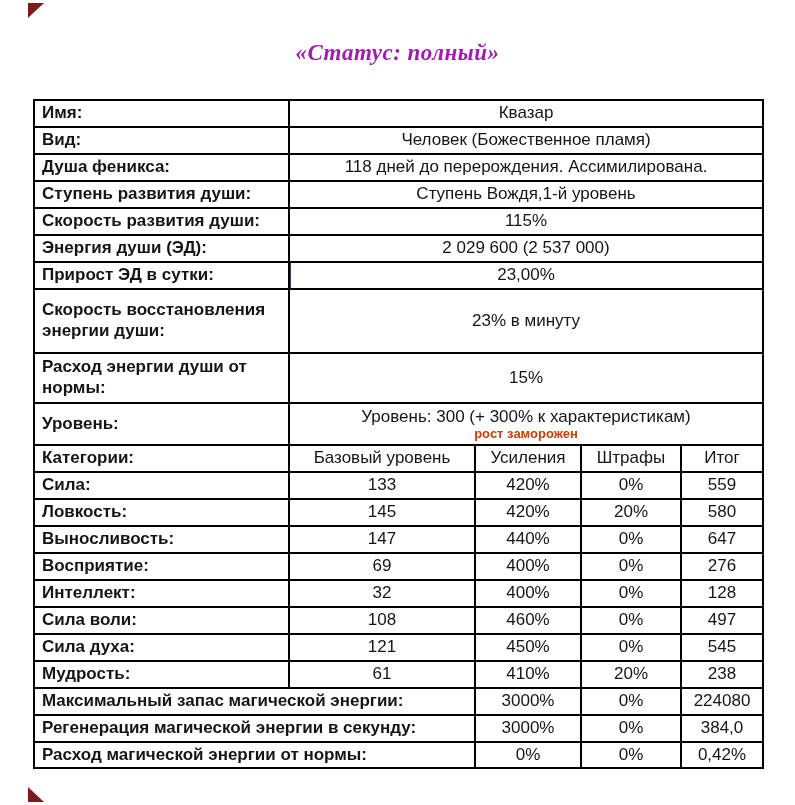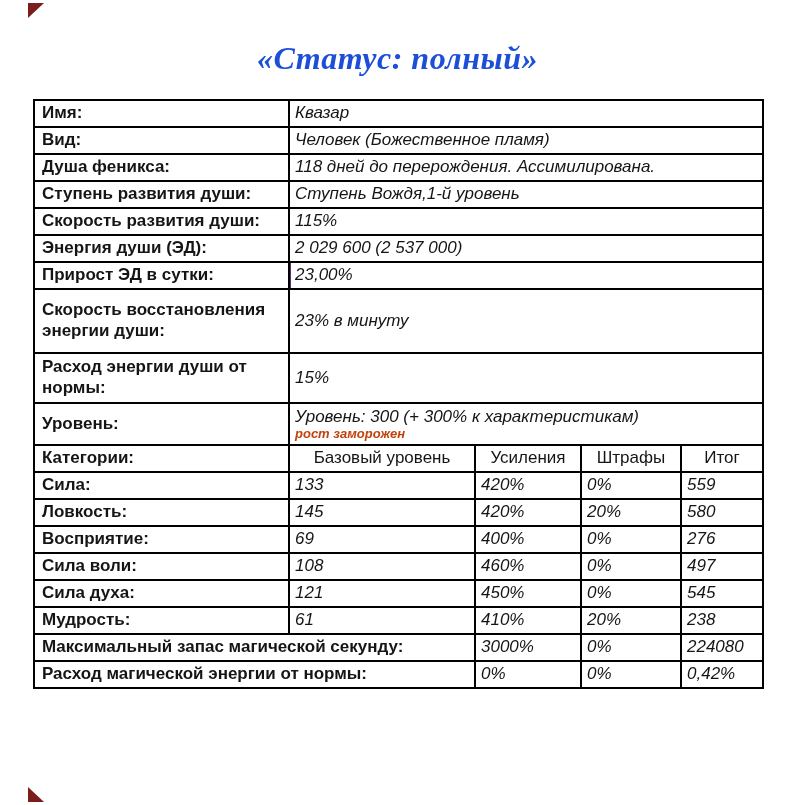--- a/index.html
+++ b/index.html
@@ -11,23 +11,23 @@
     color: #151515;
     overflow: hidden;
   }
   .page-title {
     position: absolute;
     top: 40px; left: 0; width: 795px;
     text-align: center;
     font-family: "Liberation Serif", serif;
     font-style: italic;
     font-weight: bold;
-    font-size: 32px;
+    font-size: 23px;
     letter-spacing: 0.5px;
-    color: #1d4ed8;
+    color: #a21caf;
   }
   .corner-mark-top {
     position: absolute; left: 28px; top: 3px;
     width: 0; height: 0;
     border-top: 15px solid #7b1d1d;
     border-right: 16px solid transparent;
   }
   .corner-mark-bottom {
     position: absolute; left: 28px; top: 787px;
     width: 0; height: 0;
@@ -48,21 +48,21 @@
     padding: 2px 5px;
     vertical-align: middle;
     color: #151515;
     overflow: hidden;
   }
   .status-table td.label {
     font-weight: bold;
     text-align: left;
     padding: 2px 12px 2px 7px;
   }
-  .status-table td.val { text-align: left; font-style: italic; }
+  .status-table td.val { text-align: center; }
   .status-table td.head { text-align: center; font-weight: normal; }
   tr.r-single { height: 27px; }
   tr.r-triple { height: 64px; }
   tr.r-double { height: 50px; }
   tr.r-level  { height: 32px; }
   tr.r-magic  { height: 26px; }
   td.caret-host { position: relative; }
   .caret {
     position: absolute;
     left: -2px; top: -3px;
@@ -155,25 +155,39 @@
       <td class="val">559</td>
     </tr>
     <tr class="r-single">
       <td class="label">Ловкость:</td>
       <td class="val">145</td>
       <td class="val">420%</td>
       <td class="val">20%</td>
       <td class="val">580</td>
     </tr>
     <tr class="r-single">
+      <td class="label">Выносливость:</td>
+      <td class="val">147</td>
+      <td class="val">440%</td>
+      <td class="val">0%</td>
+      <td class="val">647</td>
+    </tr>
+    <tr class="r-single">
       <td class="label">Восприятие:</td>
       <td class="val">69</td>
       <td class="val">400%</td>
       <td class="val">0%</td>
       <td class="val">276</td>
+    </tr>
+    <tr class="r-single">
+      <td class="label">Интеллект:</td>
+      <td class="val">32</td>
+      <td class="val">400%</td>
+      <td class="val">0%</td>
+      <td class="val">128</td>
     </tr>
     <tr class="r-single">
       <td class="label">Сила воли:</td>
       <td class="val">108</td>
       <td class="val">460%</td>
       <td class="val">0%</td>
       <td class="val">497</td>
     </tr>
     <tr class="r-single">
       <td class="label">Сила духа:</td>
@@ -183,24 +197,30 @@
       <td class="val">545</td>
     </tr>
     <tr class="r-single">
       <td class="label">Мудрость:</td>
       <td class="val">61</td>
       <td class="val">410%</td>
       <td class="val">20%</td>
       <td class="val">238</td>
     </tr>
     <tr class="r-magic">
-      <td class="label" colspan="2">Максимальный запас магической секунду:</td>
+      <td class="label" colspan="2">Максимальный запас магической энергии:</td>
       <td class="val">3000%</td>
       <td class="val">0%</td>
       <td class="val">224080</td>
+    </tr>
+    <tr class="r-magic">
+      <td class="label" colspan="2">Регенерация магической энергии в секунду:</td>
+      <td class="val">3000%</td>
+      <td class="val">0%</td>
+      <td class="val">384,0</td>
     </tr>
     <tr class="r-magic">
       <td class="label" colspan="2">Расход магической энергии от нормы:</td>
       <td class="val">0%</td>
       <td class="val">0%</td>
       <td class="val">0,42%</td>
     </tr>
   </tbody>
 </table>
 

